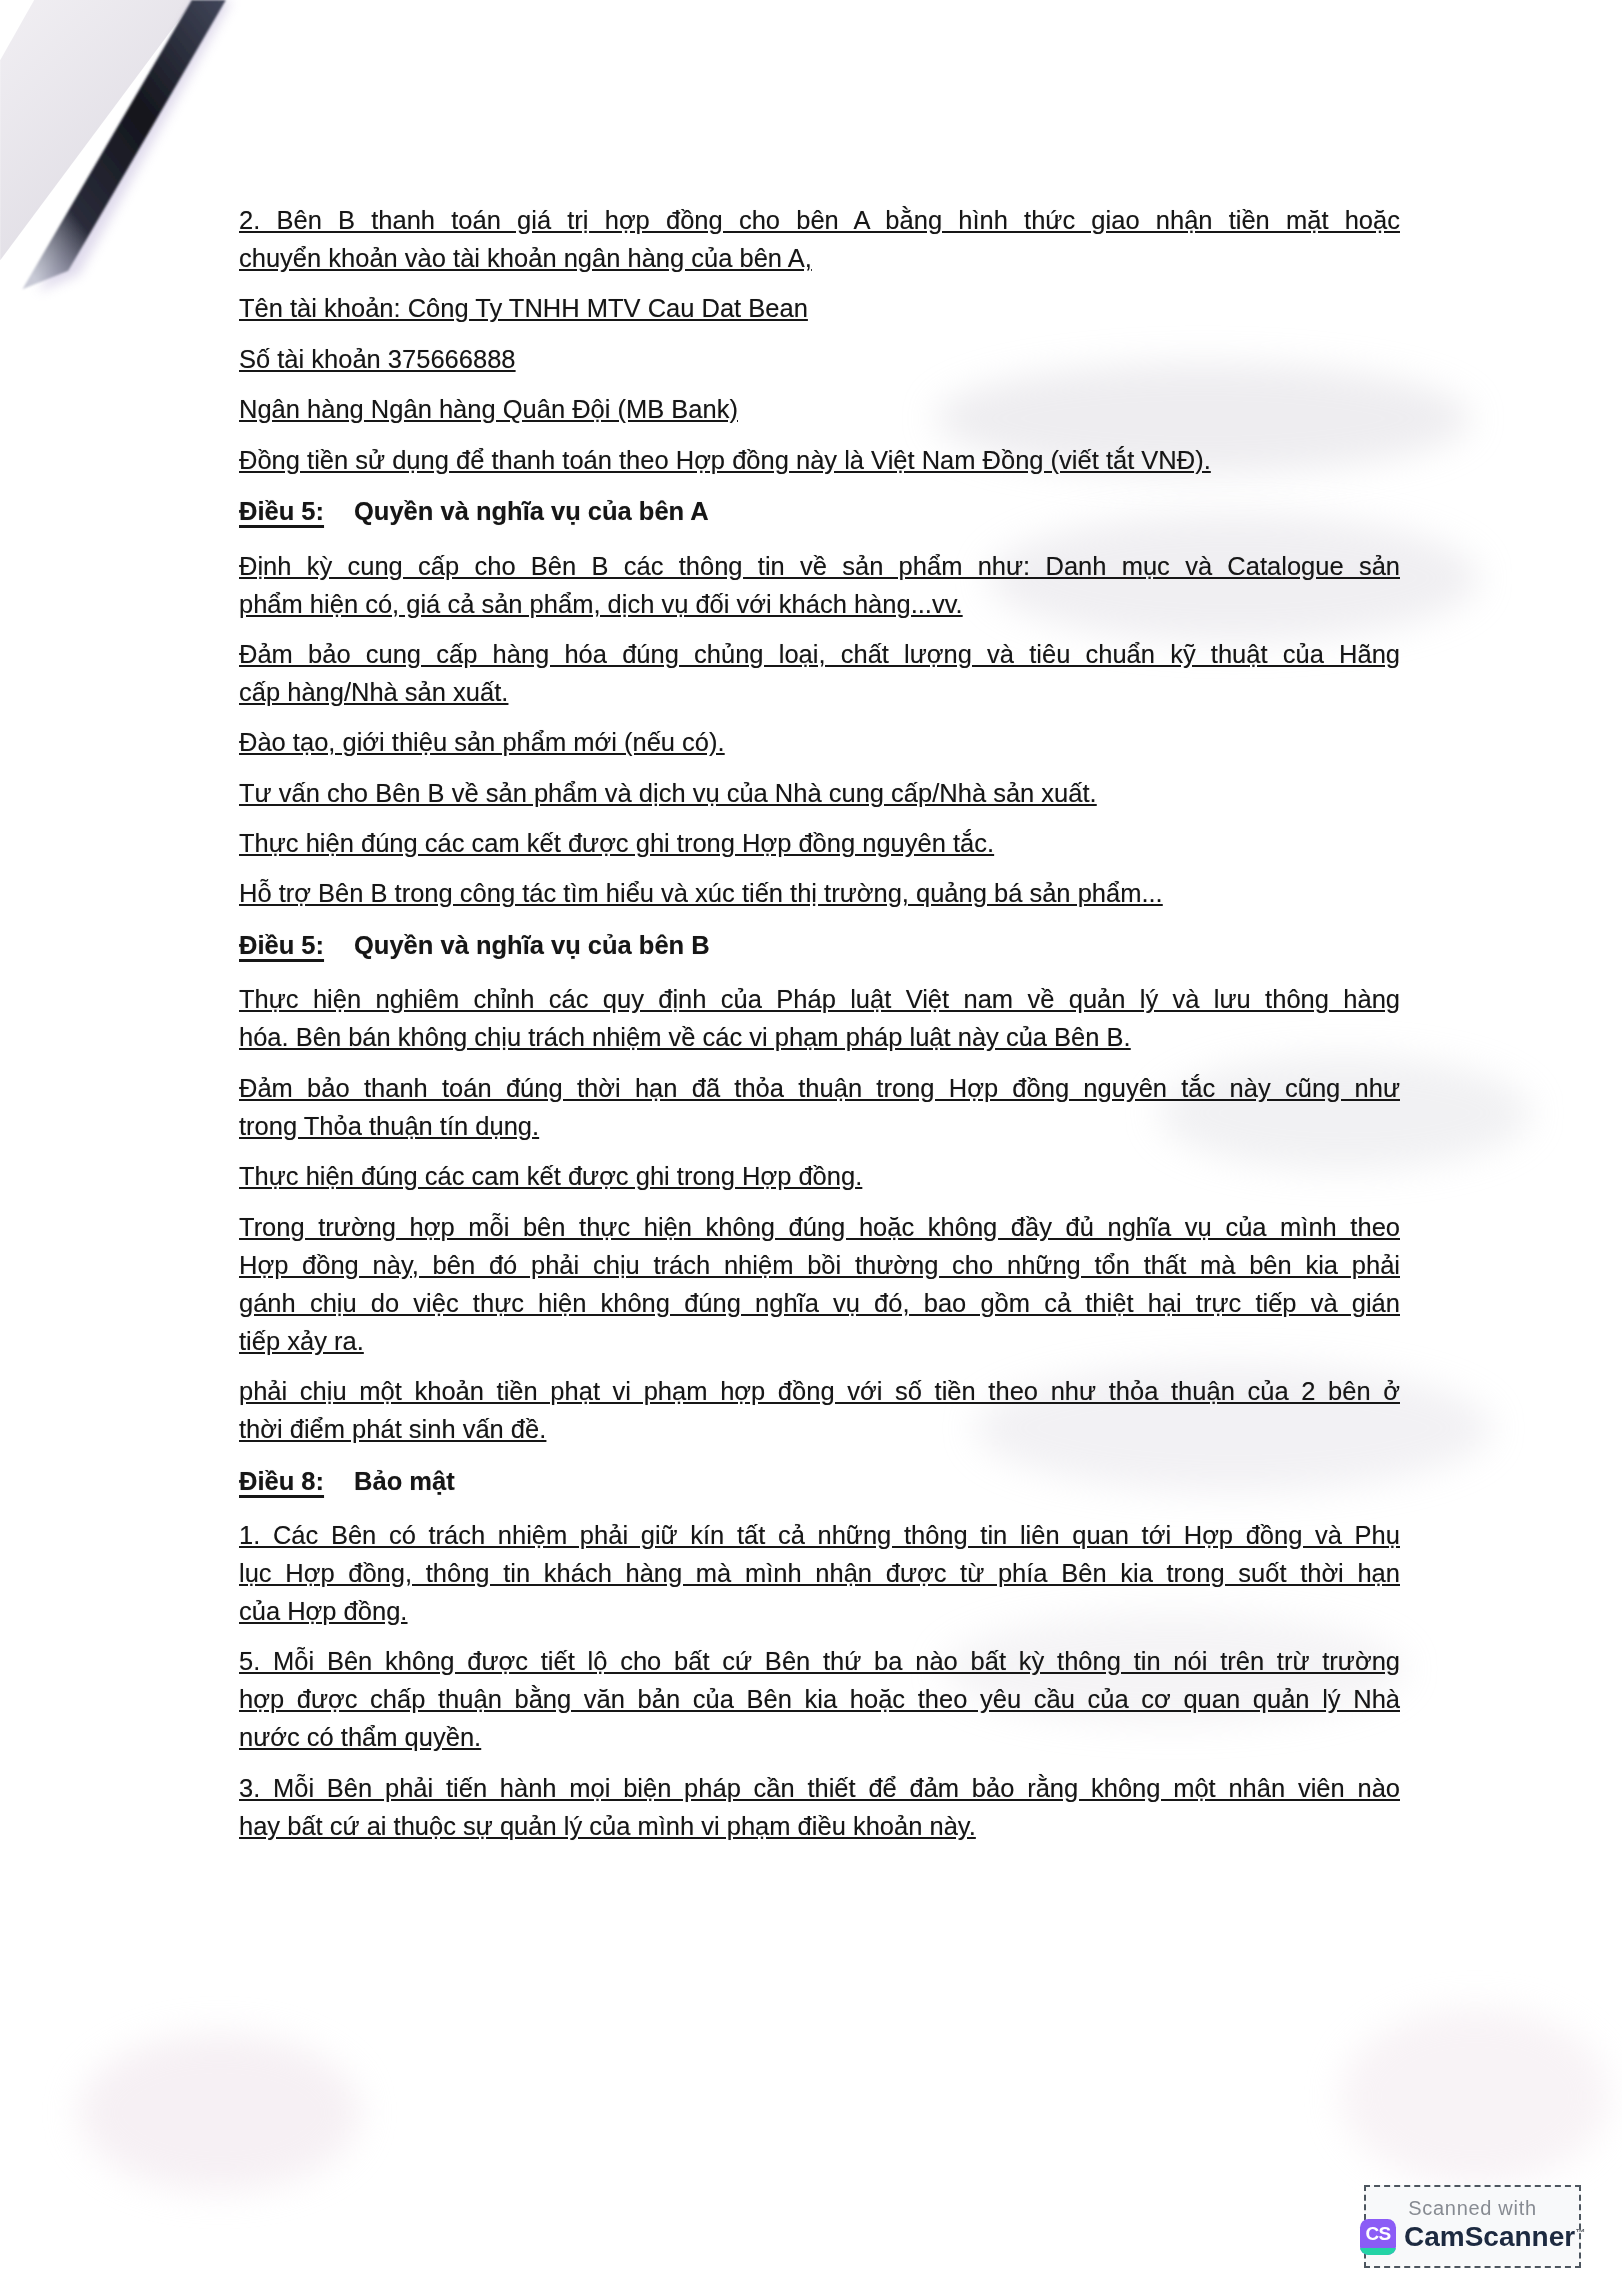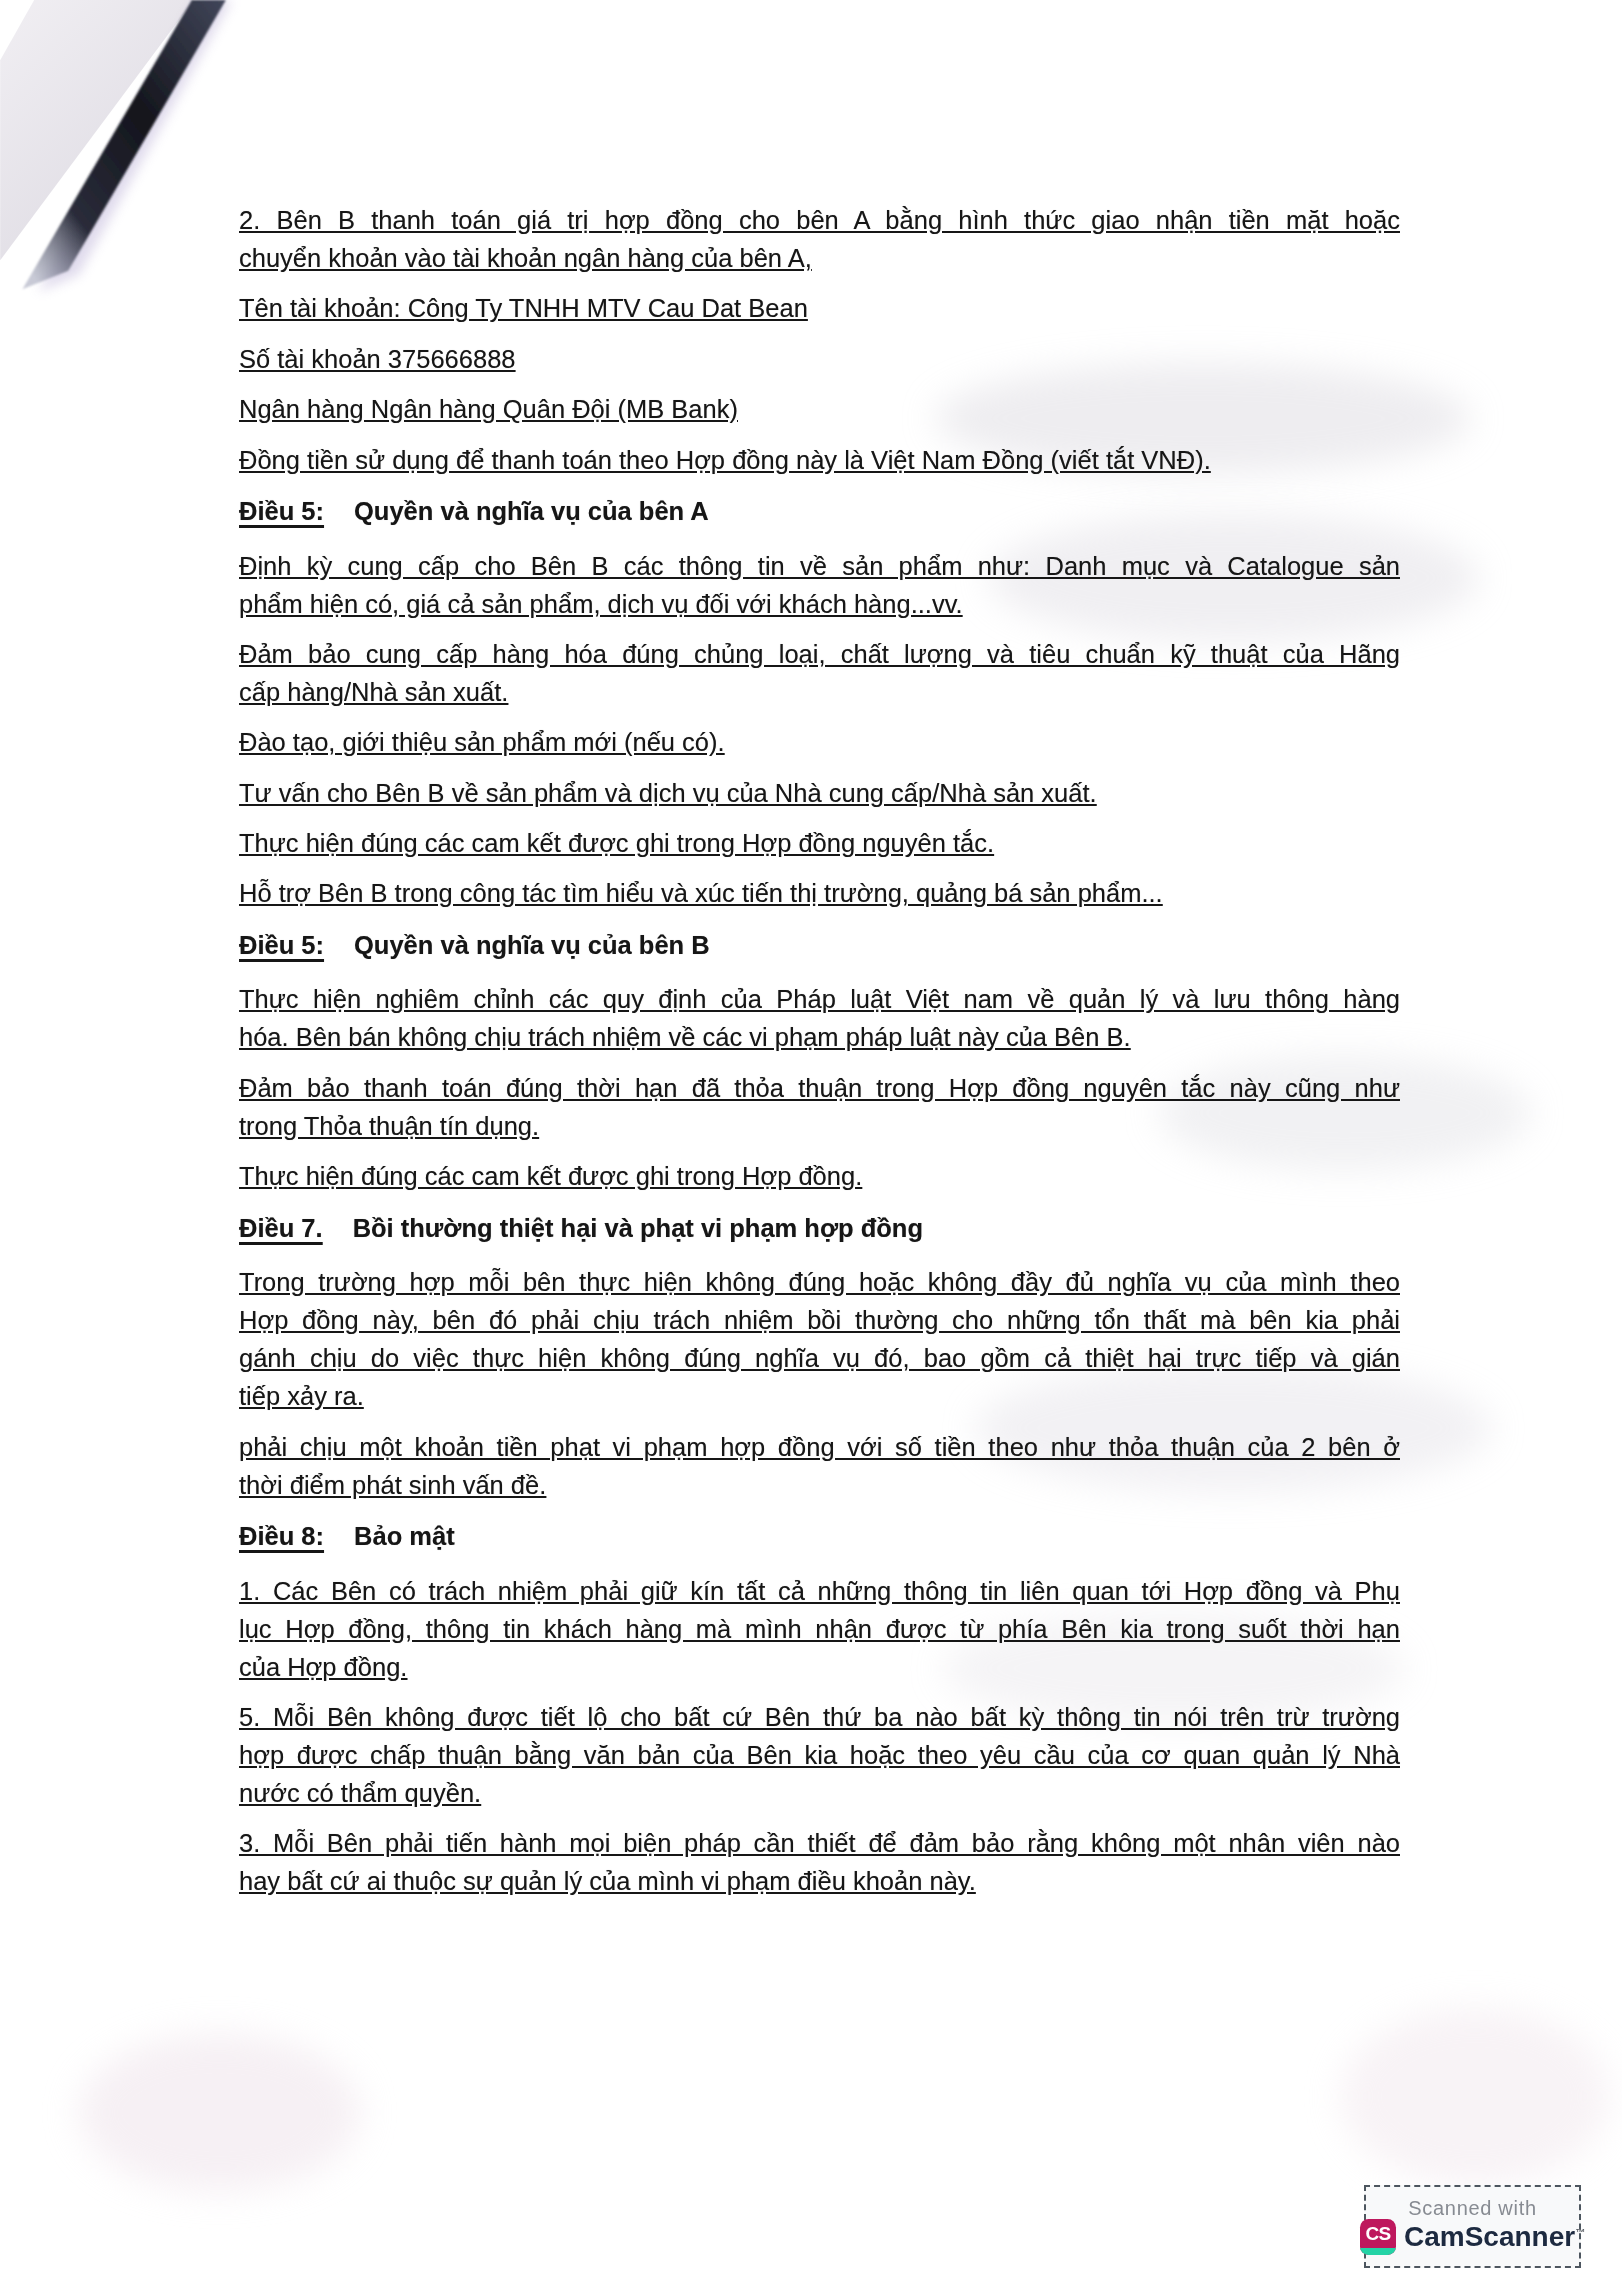--- a/index.html
+++ b/index.html
@@ -39,21 +39,21 @@
   
   .badge{
     position:absolute;left:1364px;top:2185px;width:217px;height:83px;
     box-sizing:border-box;background:#f8f9fa;border:2px dashed #4d565f;
     display:flex;flex-direction:column;align-items:center;justify-content:center;
     gap:1px;
   }
   .badge-top{font-size:20px;color:#878b92;letter-spacing:0.7px;line-height:1;}
   .badge-row{display:flex;align-items:center;gap:7.9px;}
   .cs-icon{
-    position:relative;width:36px;height:36px;background:#be185d;border-radius:8.5px;
+    position:relative;width:36px;height:36px;background:#8b5cf6;border-radius:8.5px;
     color:#ffffff;font-weight:bold;font-size:19px;letter-spacing:-0.7px;
     display:flex;align-items:center;justify-content:center;
     padding-bottom:5.9px;box-sizing:border-box;overflow:hidden;flex:0 0 auto;
   }
   .cs-icon .teal{position:absolute;left:0;right:0;bottom:0;height:7.2px;background:#24d3a6;}
   .brand{font-size:28px;font-weight:bold;color:#1d2a40;line-height:1;white-space:nowrap;}
   .brand sup{font-size:9.8px;color:#5a5f66;font-weight:bold;vertical-align:super;}
 </style>
 </head>
 <body>
@@ -133,21 +133,20 @@
       <div class="line">Thực hiện nghiêm chỉnh các quy định của Pháp luật Việt nam về quản lý và lưu thông hàng</div>
       <div class="line">hóa. Bên bán không chịu trách nhiệm về các vi phạm pháp luật này của Bên B.</div>
     </div>
     <div class="block paragraph justify">
       <div class="line">Đảm bảo thanh toán đúng thời hạn đã thỏa thuận trong Hợp đồng nguyên tắc này cũng như</div>
       <div class="line">trong Thỏa thuận tín dụng.</div>
     </div>
     <div class="block paragraph">
       <div class="line">Thực hiện đúng các cam kết được ghi trong Hợp đồng.</div>
     </div>
-    <div class="block heading"><span class="prefix">Điều 7.</span><span class="title">Bồi thường thiệt hại và phạt vi phạm hợp đồng</span></div>
     <div class="block paragraph justify">
       <div class="line">Trong trường hợp mỗi bên thực hiện không đúng hoặc không đầy đủ nghĩa vụ của mình theo</div>
       <div class="line">Hợp đồng này, bên đó phải chịu trách nhiệm bồi thường cho những tổn thất mà bên kia phải</div>
       <div class="line">gánh chịu do việc thực hiện không đúng nghĩa vụ đó, bao gồm cả thiệt hại trực tiếp và gián</div>
       <div class="line">tiếp xảy ra.</div>
     </div>
     <div class="block paragraph justify">
       <div class="line">phải chịu một khoản tiền phạt vi phạm hợp đồng với số tiền theo như thỏa thuận của 2 bên ở</div>
       <div class="line">thời điểm phát sinh vấn đề.</div>
     </div>

